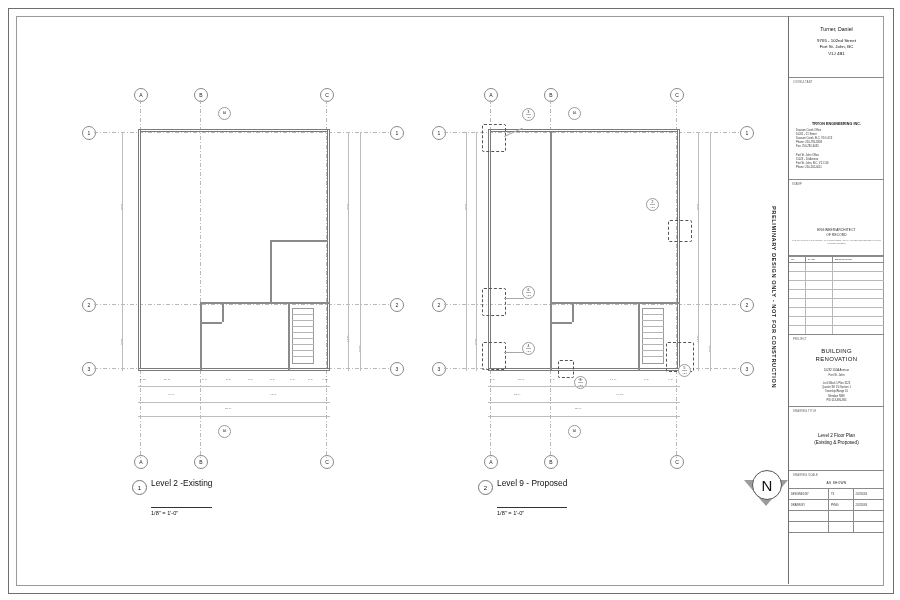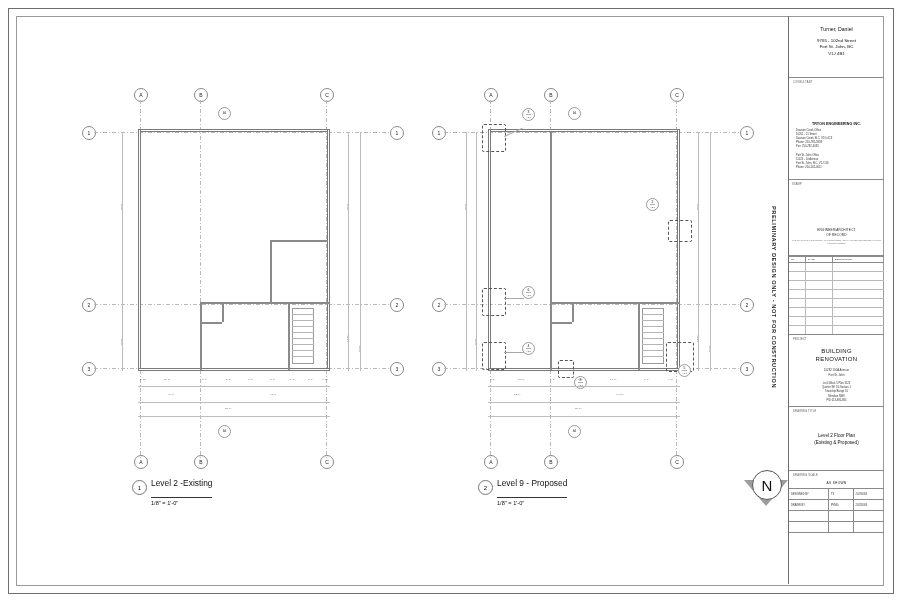--- a/index.html
+++ b/index.html
@@ -79,21 +79,21 @@
        background:#fff;font-size:2.6px;display:flex;align-items:center;justify-content:center;
        color:#333;}
   .stair{position:absolute;border:1px solid #9a9a9a;box-sizing:border-box;background:#fff;}
   .tread{position:absolute;background:#b5b5b5;height:1px;}
 
   
   .plantitle{position:absolute;display:flex;align-items:flex-start;gap:4px;}
   .pt-bub{width:13px;height:13px;border:1px solid #777;border-radius:50%;
        display:flex;align-items:center;justify-content:center;font-size:6px;color:#111;
        flex:none;margin-top:2px;}
-  .pt-name{font-size:8.4px;color:#111;border-bottom:1px solid #333;padding-bottom:9px;
+  .pt-name{font-size:8.4px;color:#111;border-bottom:1px solid #333;padding-bottom:19px;
        display:block;}
   .pt-scale{font-size:5.6px;color:#111;margin-top:2px;display:block;}
 
   
   .north{position:absolute;left:742px;top:468px;width:48px;height:48px;}
   .north .nring{position:absolute;left:10px;top:2px;width:28px;height:28px;border-radius:50%;
        border:1px solid #555;background:#fff;display:flex;align-items:center;justify-content:center;
        font-size:15px;color:#111;z-index:2;}
   .north .tri{position:absolute;left:2px;top:12px;width:0;height:0;
        border-left:22px solid transparent;border-right:22px solid transparent;

